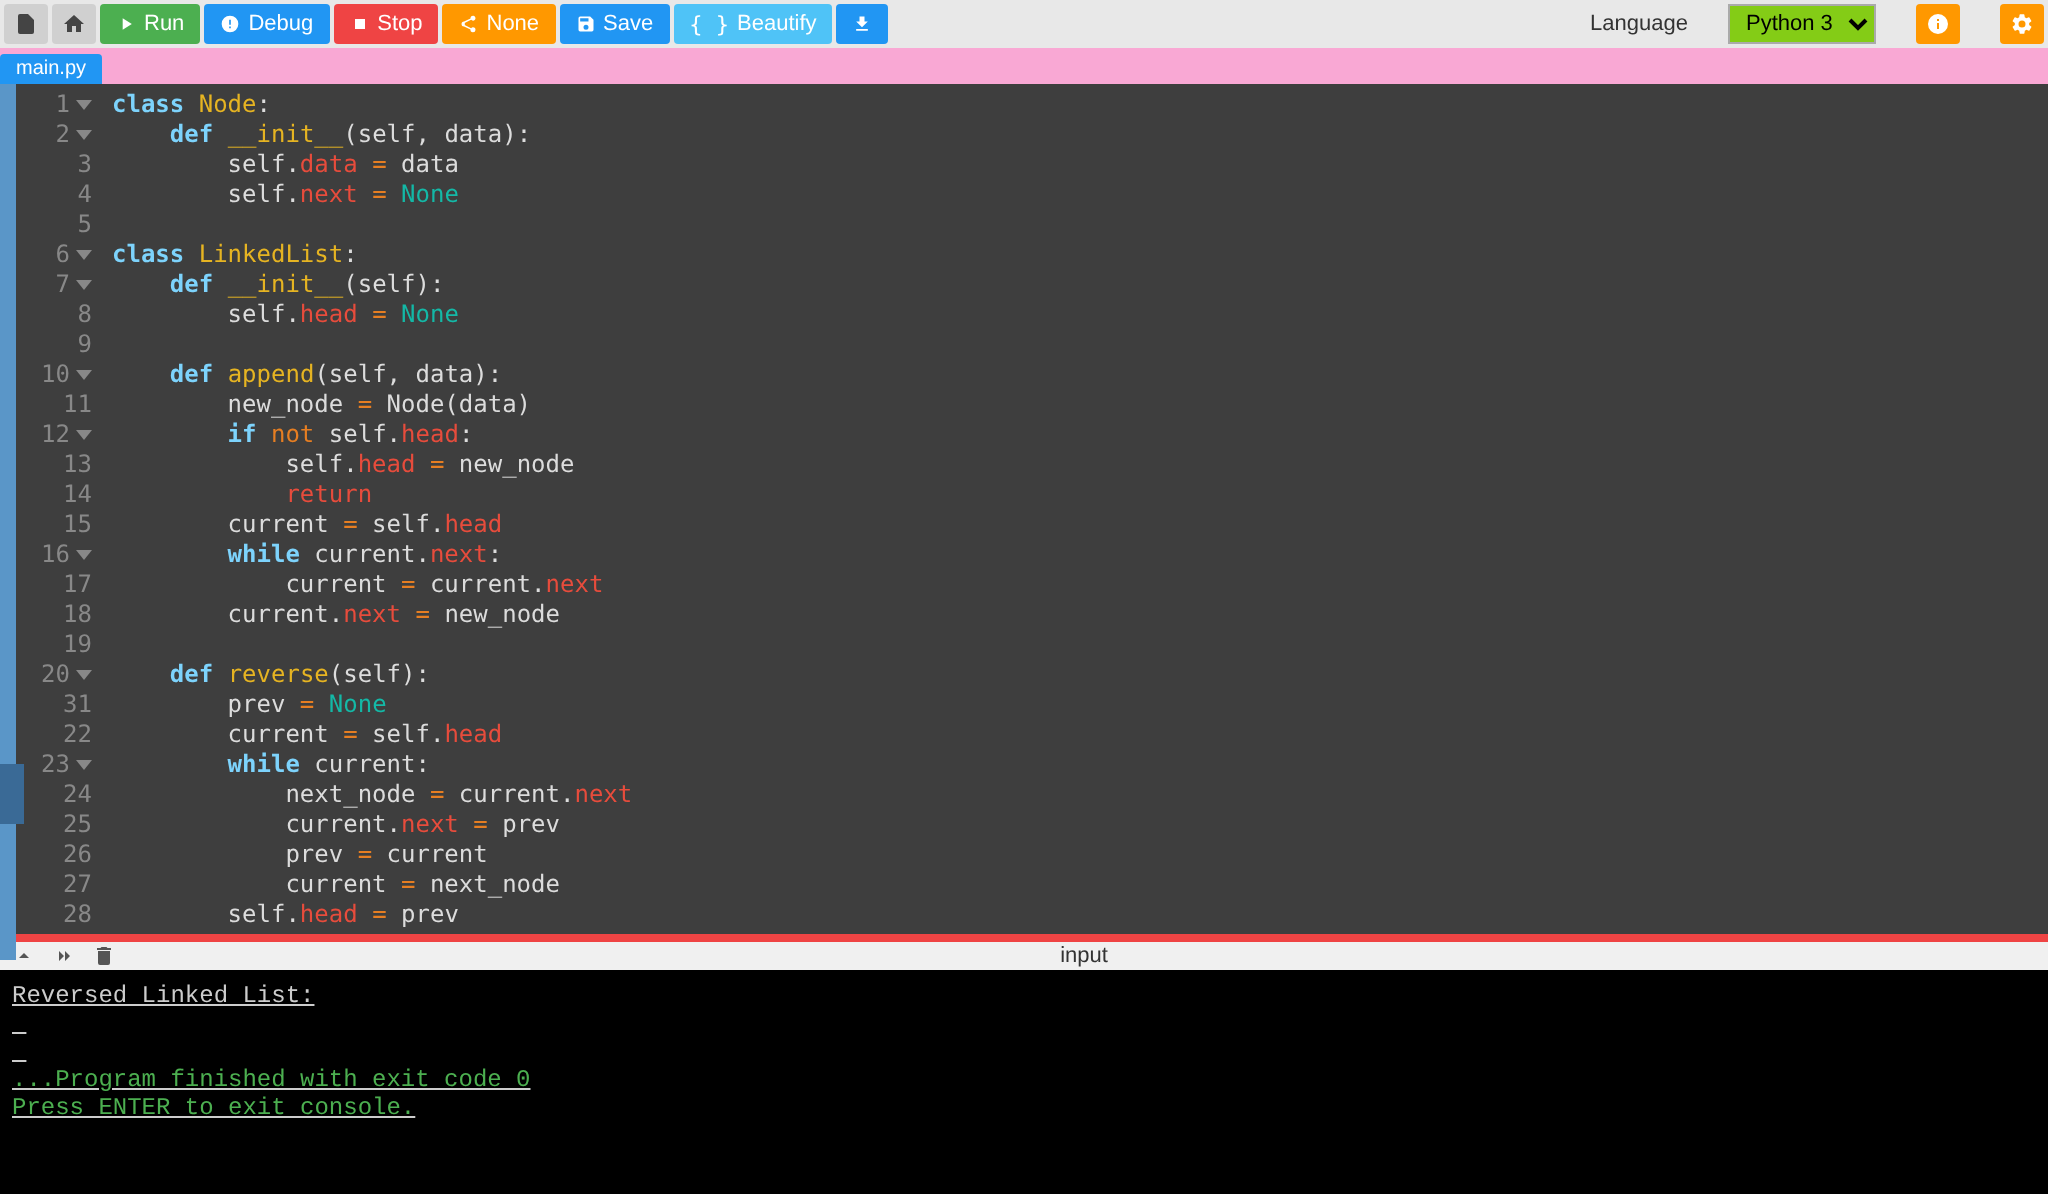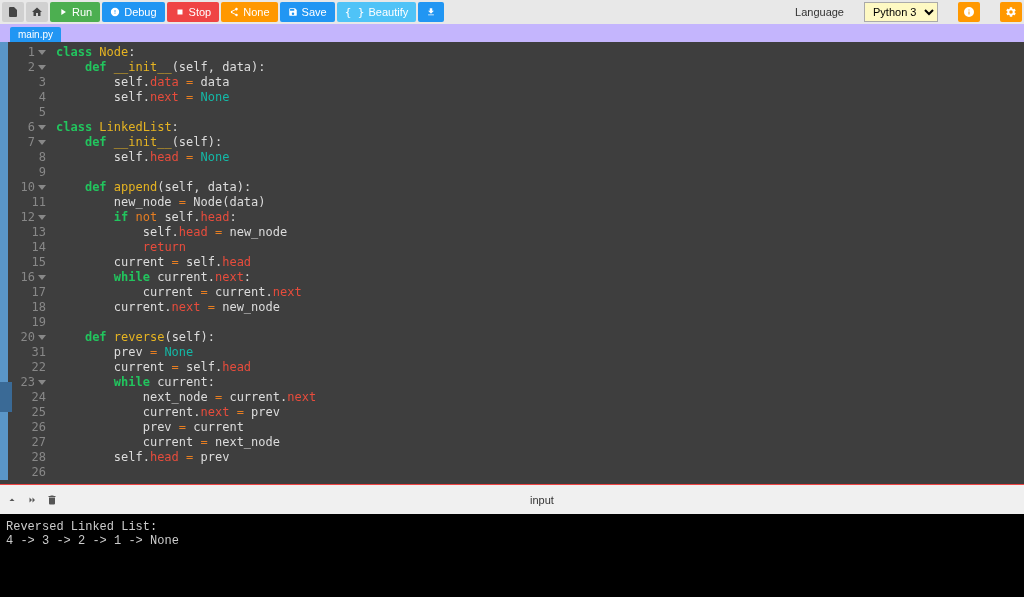--- a/index.html
+++ b/index.html
@@ -53,29 +53,29 @@
 .save { background: #2196f3; }
 .beautify { background: #4fc3f7; }
 .download { background: #2196f3; }
 .orange-btn { background: #ff9800; width: 22px; height: 20px; display: inline-flex; align-items: center; justify-content: center; border-radius: 2px; cursor: pointer; }
 .orange-btn svg { width: 12px; height: 12px; fill: #fff; }
 .lang-label { font-size: 11px; color: #333; }
 .lang-select {
   font-size: 11px;
   height: 20px;
   border: 1px solid #aaa;
-  background: #fef9c3;
+  background: #84cc16;
   padding: 0 4px;
 }
 .tab-bar {
-  background: #c4b5fd;
+  background: #f9a8d4;
   height: 18px;
   display: flex;
   align-items: flex-end;
-  padding-left: 10px;
+  padding-left: 0;
 }
 .tab {
   background: #2196f3;
   color: #fff;
   font-size: 10px;
   padding: 2px 8px;
   border-radius: 2px 2px 0 0;
   cursor: pointer;
 }
 .sidebar-strip {
@@ -125,62 +125,63 @@
 .code {
   flex: 1;
   padding: 3px 6px;
   font-family: "Consolas", "Monaco", monospace;
   font-size: 12px;
   line-height: 15px;
   color: #dcdcdc;
   white-space: pre;
 }
 .code .line { height: 15px; }
-.kw { color: #22c55e; font-weight: bold; }
+.kw { color: #7dd3fc; font-weight: bold; }
 .attr { color: #e74c3c; }
 .fn { color: #e6b422; }
 .op { color: #e67e22; }
 .none { color: #14b8a6; }
 .watermark {
   position: absolute;
   top: 18px;
   left: 50%;
   transform: translateX(-50%);
   font-family: Georgia, serif;
   font-size: 20px;
   font-weight: bold;
   color: #ddd;
   pointer-events: none;
 }
 .console-toolbar {
   background: #f0f0f0;
-  height: 30px;
+  height: 18px;
   display: flex;
   align-items: center;
   padding: 0 6px;
   gap: 8px;
-  border-top: 1px solid #ef4444;
+  border-top: 4px solid #ef4444;
 }
 .console-toolbar .ctb { width: 12px; height: 12px; cursor: pointer; display: inline-flex; }
 .console-toolbar .ctb svg { width: 12px; height: 12px; fill: #555; }
 .input-label {
   margin-left: auto;
   margin-right: auto;
   font-size: 11px;
   color: #333;
 }
 .console {
   background: #000;
   color: #ccc;
   font-family: "Courier New", monospace;
   font-size: 12px;
   line-height: 14px;
   padding: 6px;
-  height: 83px;
+  height: 112px;
   overflow: hidden;
+  text-decoration: underline;
 }
 .console .out-line { white-space: pre; }
 .console .green { color: #4caf50; }
 </style>
 </head>
 <body>
 
 <div class="toolbar">
   <div class="toolbar-left">
     <span class="icon-btn">
@@ -308,16 +309,17 @@
   <span class="ctb">
     <svg viewBox="0 0 24 24">
         <path d="M6 19a2 2 0 0 0 2 2h8a2 2 0 0 0 2-2V7H6zM19 4h-3.5l-1-1h-5l-1 1H5v2h14z"></path>
       </svg>
   </span>
   <span class="input-label">input</span>
 </div>
 
 <div class="console" id="console-out">
     <div class="out-line">Reversed Linked List:</div>
-    <div class="out-line">4 -&gt; 3 -&gt; 2 -&gt; 1 -&gt; None</div>
     <div class="out-line">&nbsp;</div>
     <div class="out-line">&nbsp;</div>
+    <div class="out-line green">...Program finished with exit code 0</div>
+    <div class="out-line green">Press ENTER to exit console.</div>
   </div>
 
 </body></html>

